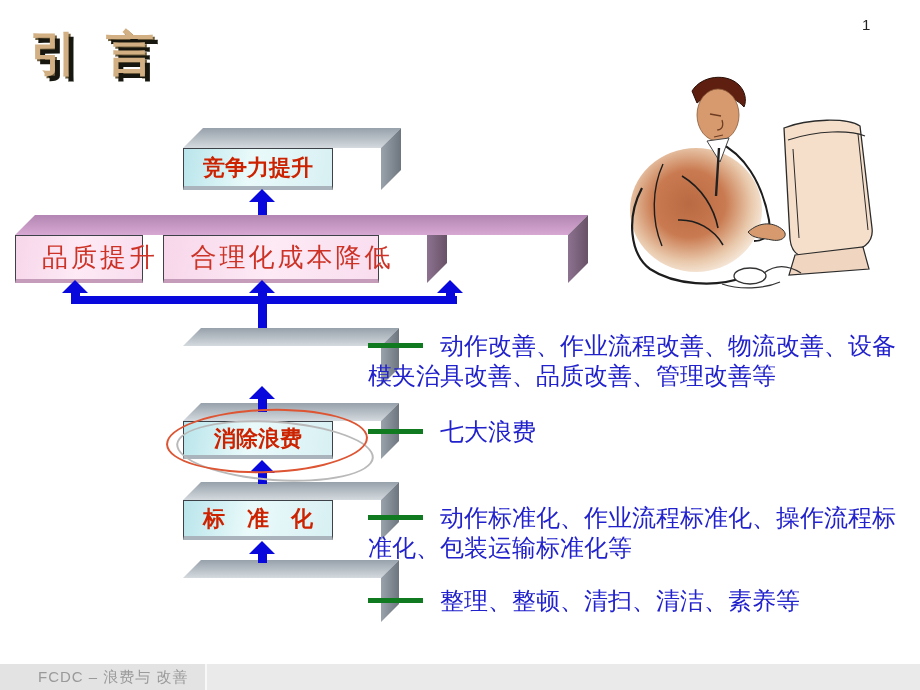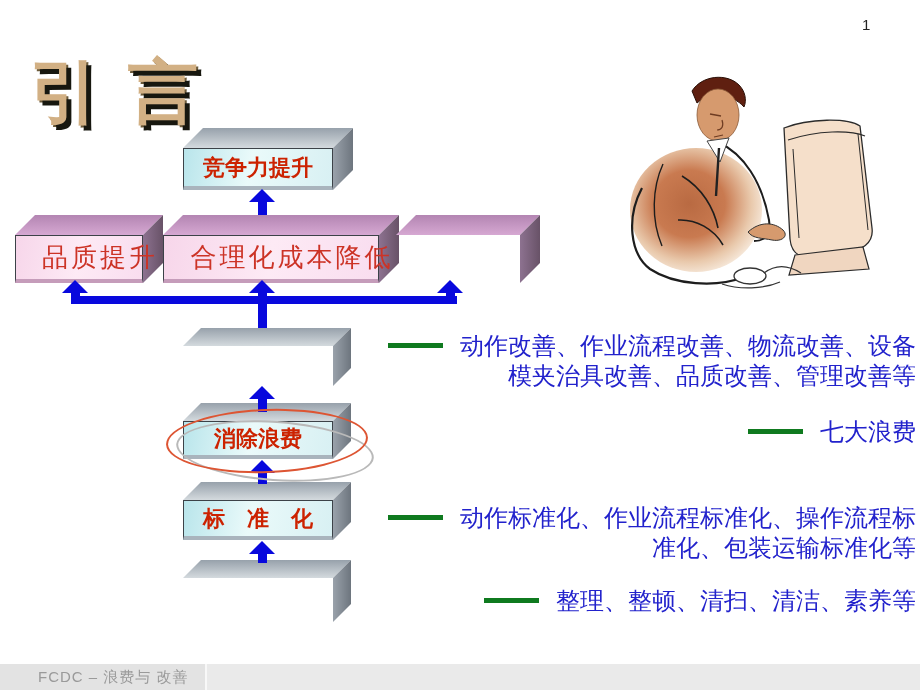--- a/index.html
+++ b/index.html
@@ -5,26 +5,26 @@
   html,body{margin:0;padding:0;}
   body{width:920px;height:690px;position:relative;background:#ffffff;overflow:hidden;
        font-family:"Liberation Sans","DejaVu Sans",sans-serif;}
 
   .abs{position:absolute;}
 
   
   #page-number{left:862px;top:16px;font-size:15px;color:#222;}
 
   
-  #slide-title{left:30px;top:22px;font-size:70px;font-weight:800;letter-spacing:28px;
+  #slide-title{left:30px;top:22px;font-size:48px;font-weight:800;letter-spacing:28px;
     color:#d2b084;text-shadow:5px 5px 0 #17170f, 2px 2px 0 #6b5a3a;
-    font-family:"Liberation Sans","DejaVu Sans",sans-serif;margin-top:24px;}
-
-  
-  .box3d{position:absolute;width:calc(var(--w) + var(--d));height:calc(var(--h) + var(--d));z-index:2;}
+    font-family:"Liberation Sans","DejaVu Sans",sans-serif;}
+
+  
+  .box3d{position:absolute;width:calc(var(--w) + var(--d));height:calc(var(--h) + var(--d));z-index:2;padding-left:48px;}
   .box3d .top{position:absolute;left:0;top:0;width:100%;height:var(--d);
     clip-path:polygon(0 100%, var(--d) 0, 100% 0, calc(100% - var(--d)) 100%);}
   .box3d .side{position:absolute;right:0;top:0;width:var(--d);height:100%;
     clip-path:polygon(0 var(--d), 100% 0, 100% calc(100% - var(--d)), 0 100%);}
   .box3d .front{position:absolute;left:0;top:var(--d);width:var(--w);height:var(--h);
     box-sizing:border-box;border:1px solid #3c4248;display:flex;align-items:center;justify-content:center;}
 
   .box3d.cyan .top{background:linear-gradient(to bottom,#97a1ab,#d4dade);}
   .box3d.cyan .side{background:linear-gradient(to right,#9aa2ab,#6d757e);}
   .box3d.cyan .front{background:linear-gradient(100deg,#b9e5eb,#eafafa 45%,#d8f0f3);
@@ -46,21 +46,21 @@
 
   .hbar{position:absolute;background:#0808dd;z-index:1;}
 
   
   .ellipse{position:absolute;border-radius:50%;z-index:4;background:transparent;}
   #ellipse-gray{left:176px;top:421px;width:194px;height:56px;border:2px solid #b9b9b9;transform:rotate(4deg);}
   #ellipse-red{left:166px;top:409px;width:198px;height:60px;border:2px solid #dd5533;transform:rotate(-2deg);}
 
   
   .annotation{position:absolute;left:368px;width:548px;font-size:24px;line-height:30px;
-    color:#2222cc;font-family:"Liberation Serif","DejaVu Serif",serif;z-index:2;text-align:right;}
+    color:#2222cc;font-family:"Liberation Serif","DejaVu Serif",serif;z-index:2;}
   .gline{display:inline-block;width:55px;height:5px;background:#0f7a1f;
     margin-right:17px;vertical-align:middle;position:relative;top:-3px;}
 
   
   #footer-bar{left:0;top:664px;width:920px;height:40px;background:#eaeaea;z-index:5;text-decoration:underline;}
   #footer-left-shade{position:absolute;left:0;top:0;width:205px;height:26px;background:#e3e3e3;}
   #footer-divider{position:absolute;left:205px;top:0;width:2px;height:26px;background:#f8f8f8;}
   #footer-text{position:absolute;left:38px;top:0;line-height:26px;font-size:15px;color:#9a9a9a;letter-spacing:1px;}
 
   

